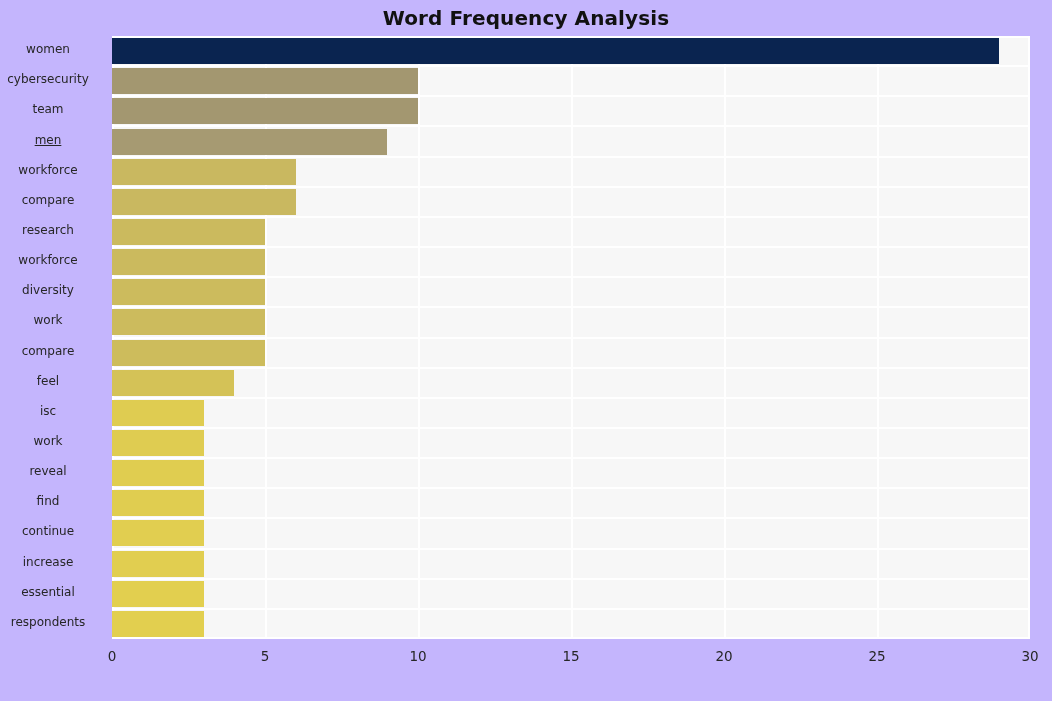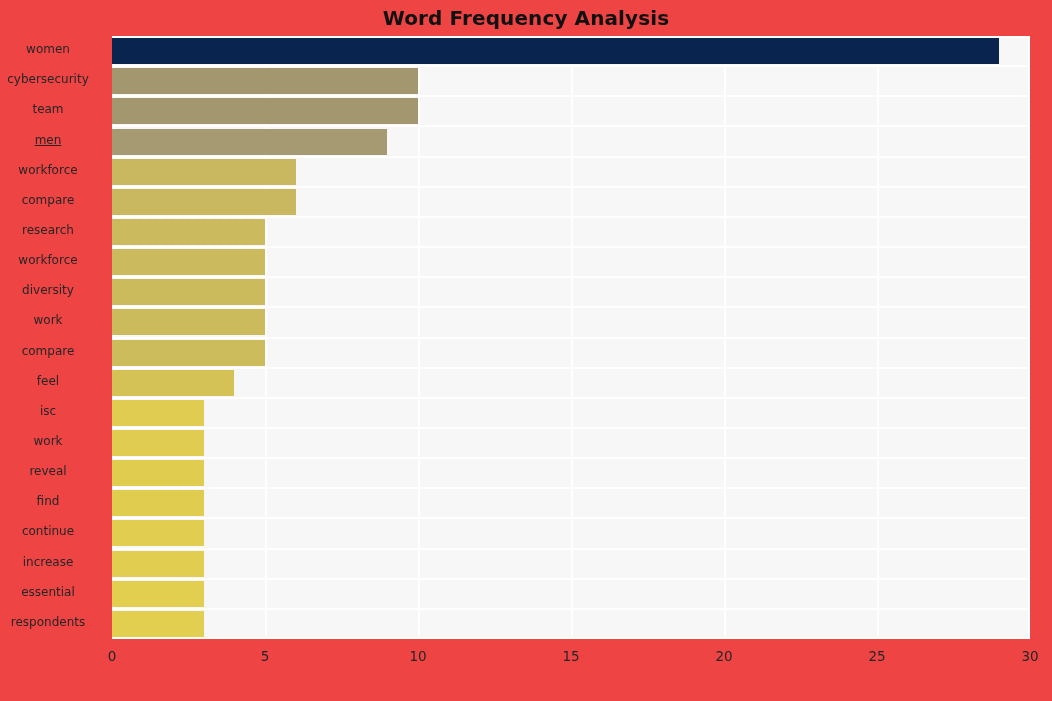--- a/index.html
+++ b/index.html
@@ -12,21 +12,21 @@
     width: 1052px;
     height: 701px;
     overflow: hidden;
     font-family: "DejaVu Sans", "Liberation Sans", sans-serif;
   }
 
   #figure {
     position: relative;
     width: 1052px;
     height: 701px;
-    background: #ef4444;
+    background: #c4b5fd;
   }
 
   
   #chart-title {
     position: absolute;
     left: 0;
     top: 6px;
     width: 1052px;
     text-align: center;
     font-size: 20px;

